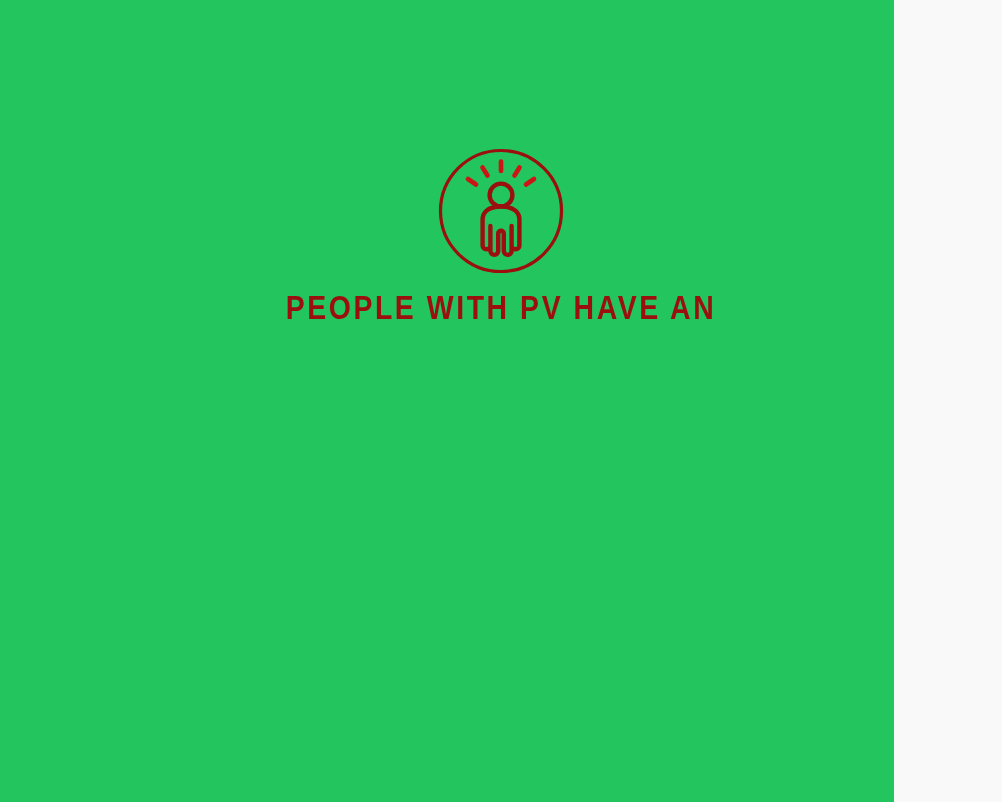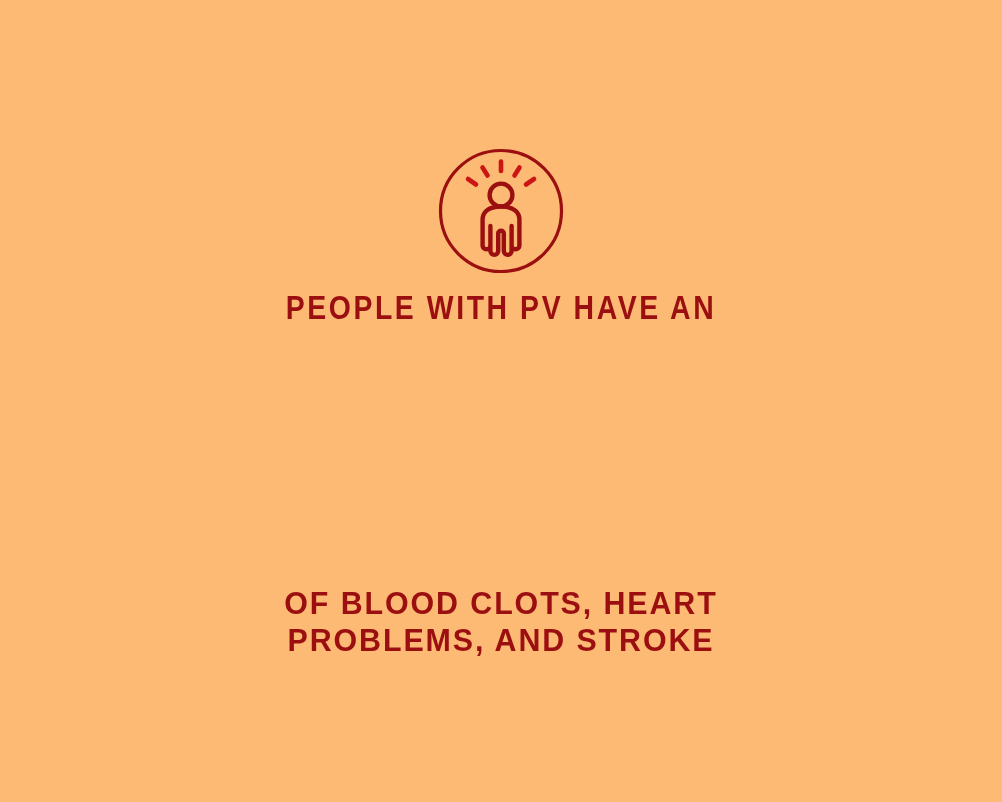--- a/index.html
+++ b/index.html
@@ -9,23 +9,23 @@
   body {
     width: 1002px;
     height: 802px;
     background: #faf9f9;
     font-family: "Liberation Sans", sans-serif;
     overflow: hidden;
   }
 
   #infographic {
     position: relative;
-    width: 1002px;
+    width: 894px;
     height: 802px;
-    background: #fdba74;
+    background: #22c55e;
     display: flex;
     flex-direction: column;
     align-items: center;
   }
 
   
   #icon-block {
     position: absolute;
     left: 0;
     top: 145px;
@@ -139,18 +139,14 @@
                C 82.7 104.3 84.4 102.6 84.4 100.4
                L 84.4 74.6
                C 84.4 71.0 83.1 67.9 80.4 65.6
                C 77.5 63.2 73.5 61.5 66 61.5 Z" fill="none" stroke="#9b0f11" stroke-width="4.4" stroke-linejoin="round"></path>
     </svg>
   </div>
 
   <div id="eyebrow">PEOPLE WITH PV HAVE AN</div>
 
 
-  <div id="descriptor">
-    <span class="descriptor-line">OF BLOOD CLOTS, HEART</span>
-    <span class="descriptor-line">PROBLEMS, AND STROKE</span>
-  </div>
 
 </div>
 
 </body></html>

